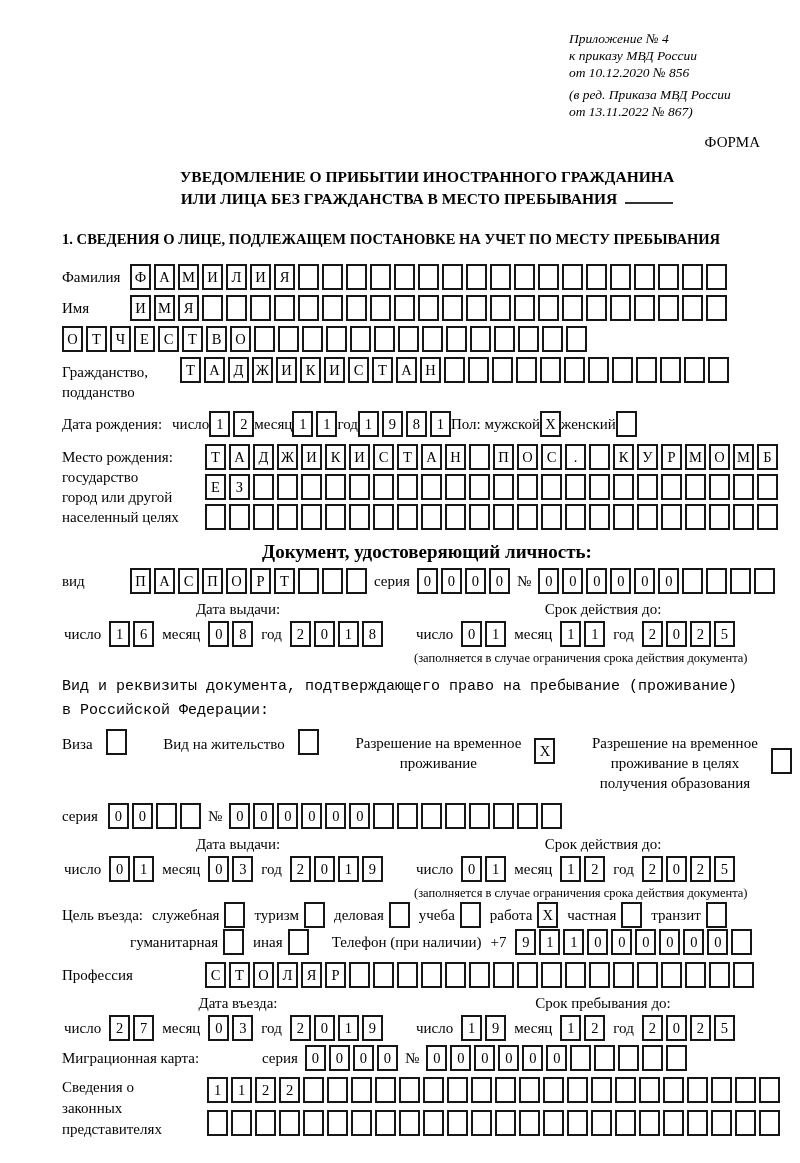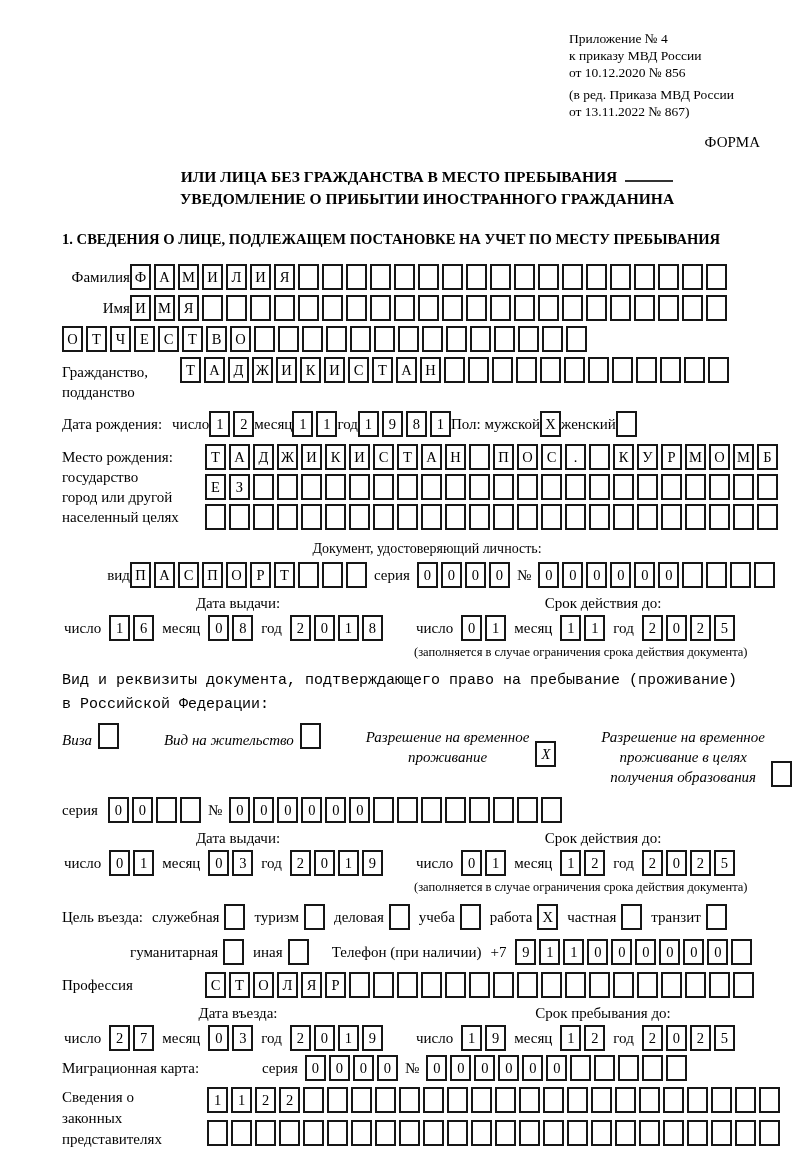--- a/index.html
+++ b/index.html
@@ -5,32 +5,32 @@
   * { box-sizing: border-box; margin: 0; padding: 0; }
   html, body { background: #fff; }
   body {
     width: 800px; height: 1163px; overflow: hidden;
     color: #000; font-family: "Liberation Serif", "DejaVu Serif", serif;
     font-size: 15px;
   }
   .page { padding: 30px 8px 0 62px; }
 
   
-  .hdr { width: 195px; margin-left: auto; margin-right: 28px; font-size: 13.5px; line-height: 17px; }
+  .hdr { width: 195px; margin-left: auto; margin-right: 28px; font-size: 13.5px; line-height: 17px; font-style: italic; }
   .hdr-gap { height: 5px; }
   .forma { font-weight: normal; text-align: right; margin: 14px 32px 0 0; font-size: 15px; }
 
   .title { text-align: center; font-weight: bold; font-size: 15.5px; line-height: 22px; margin-top: 15px; }
   .blank-line { display: inline-block; width: 48px; border-bottom: 2px solid #333; height: 13px; margin-left: 8px; }
   .sec-heading { font-weight: bold; font-size: 14.6px; margin-top: 21px; }
 
   
   .frow { display: flex; align-items: flex-start; margin-top: 5px; }
   .lbl { flex: none; padding-top: 5px; }
-  .w68 { width: 68px; text-align: right; } .w118 { width: 118px; } .w143 { width: 143px; } .w200 { width: 200px; }
+  .w68 { width: 68px; } .w118 { width: 118px; } .w143 { width: 143px; } .w200 { width: 200px; }
   .two-line span, .ml-lines div { display: block; line-height: 20px; }
   .cells { display: flex; flex-wrap: nowrap; gap: 3px; }
   .cell {
     flex: none; width: 21px; height: 26px; border: 2px solid #161616;
     display: flex; align-items: center; justify-content: center;
     font-size: 14.5px; background: #fff;
   }
   .cellrows > .cells { margin-bottom: 4px; }
 
   
@@ -41,33 +41,33 @@
   .dc-right { flex: 1; }
   .dc-head { text-align: center; margin-bottom: 3px; }
   .note { font-size: 12.5px; margin-top: 4px; white-space: nowrap; }
 
   
   .bd { align-items: center; }
   .bd .lbl { padding-top: 0; }
   .bd .sp { width: 10px; }
 
   
-  .doc-heading { text-align: center; font-weight: normal; font-size: 14px; margin-top: 7px; }
+  .doc-heading { text-align: center; font-weight: bold; font-size: 19px; margin-top: 7px; }
   .inline-lbl { padding-top: 5px; margin: 0 7px; flex: none; }
 
   
   .stay-intro { margin-top: 9px; line-height: 24px; font-family: Liberation Mono, monospace; }
   .permits { display: flex; justify-content: space-between; align-items: flex-start; margin-top: 6px; }
-  .permit { display: flex; align-items: flex-end; gap: 6px; font-style: italic; }
+  .permit { display: flex; align-items: center; gap: 13px; }
   .plbl { padding-top: 4px; }
   .plbl.center { text-align: center; }
   .pl { display: block; line-height: 20px; }
 
   
-  .purpose-row { display: flex; align-items: center; margin-top: 9px; gap: 9px; flex-wrap: nowrap; }
+  .purpose-row { display: flex; align-items: center; margin-top: 1px; gap: 9px; flex-wrap: nowrap; }
   .purpose-row.indent { padding-left: 68px; }
   .p-item { display: flex; align-items: center; gap: 5px; }
   .phone-lbl { margin-left: 14px; }
 
   
   .reps { display: flex; margin-top: 6px; }
   .reps-labels { width: 145px; flex: none; line-height: 21px; }
   .reps-rows .cells { margin-bottom: 7px; }
 </style>
 </head>
@@ -80,24 +80,24 @@
     <div>к приказу МВД России</div>
     <div>от 10.12.2020 № 856</div>
     <div class="hdr-gap"></div>
     <div>(в ред. Приказа МВД России</div>
     <div>от 13.11.2022 № 867)</div>
   </div>
 
   <div class="forma">ФОРМА</div>
 
   <div class="title">
+    <div>УВЕДОМЛЕНИЕ О ПРИБЫТИИ ИНОСТРАННОГО ГРАЖДАНИНА</div>
     <div>
       <span>ИЛИ ЛИЦА БЕЗ ГРАЖДАНСТВА В МЕСТО ПРЕБЫВАНИЯ</span><span class="blank-line"></span>
     </div>
-    <div>УВЕДОМЛЕНИЕ О ПРИБЫТИИ ИНОСТРАННОГО ГРАЖДАНИНА</div>
   </div>
 
   <div class="sec-heading">1. СВЕДЕНИЯ О ЛИЦЕ, ПОДЛЕЖАЩЕМ ПОСТАНОВКЕ НА УЧЕТ ПО МЕСТУ ПРЕБЫВАНИЯ</div>
 
   <div class="frow" style="margin-top:16px">
     <span class="lbl w68">Фамилия</span>
     <span class="cells">
         <span class="cell">Ф</span>
         <span class="cell">А</span>
         <span class="cell">М</span>

